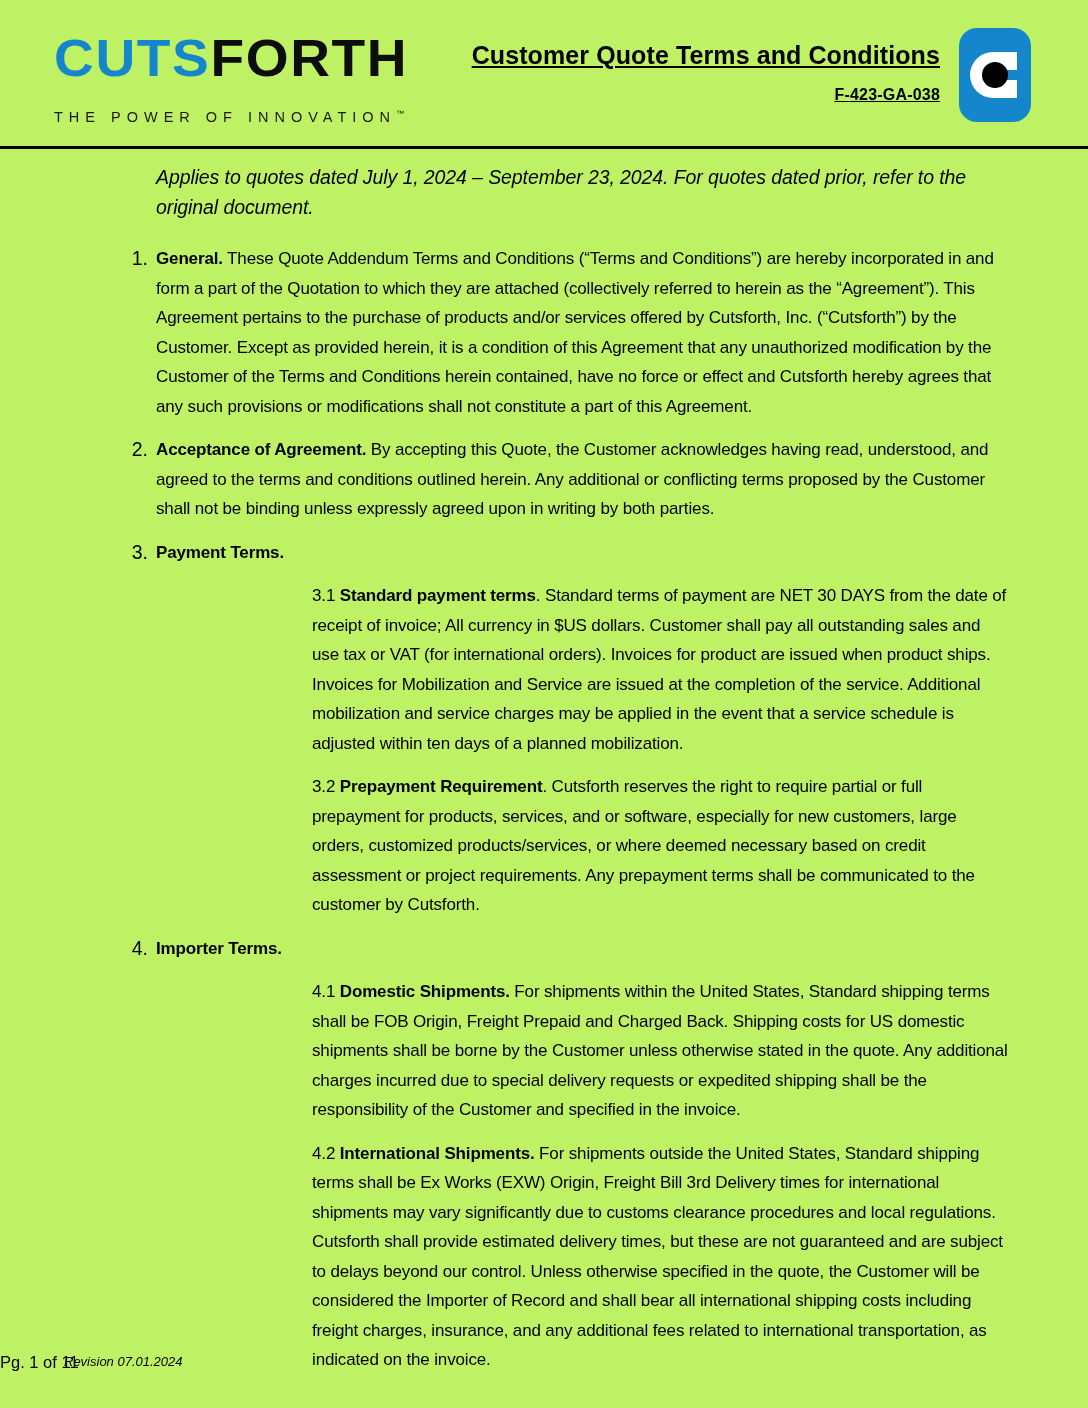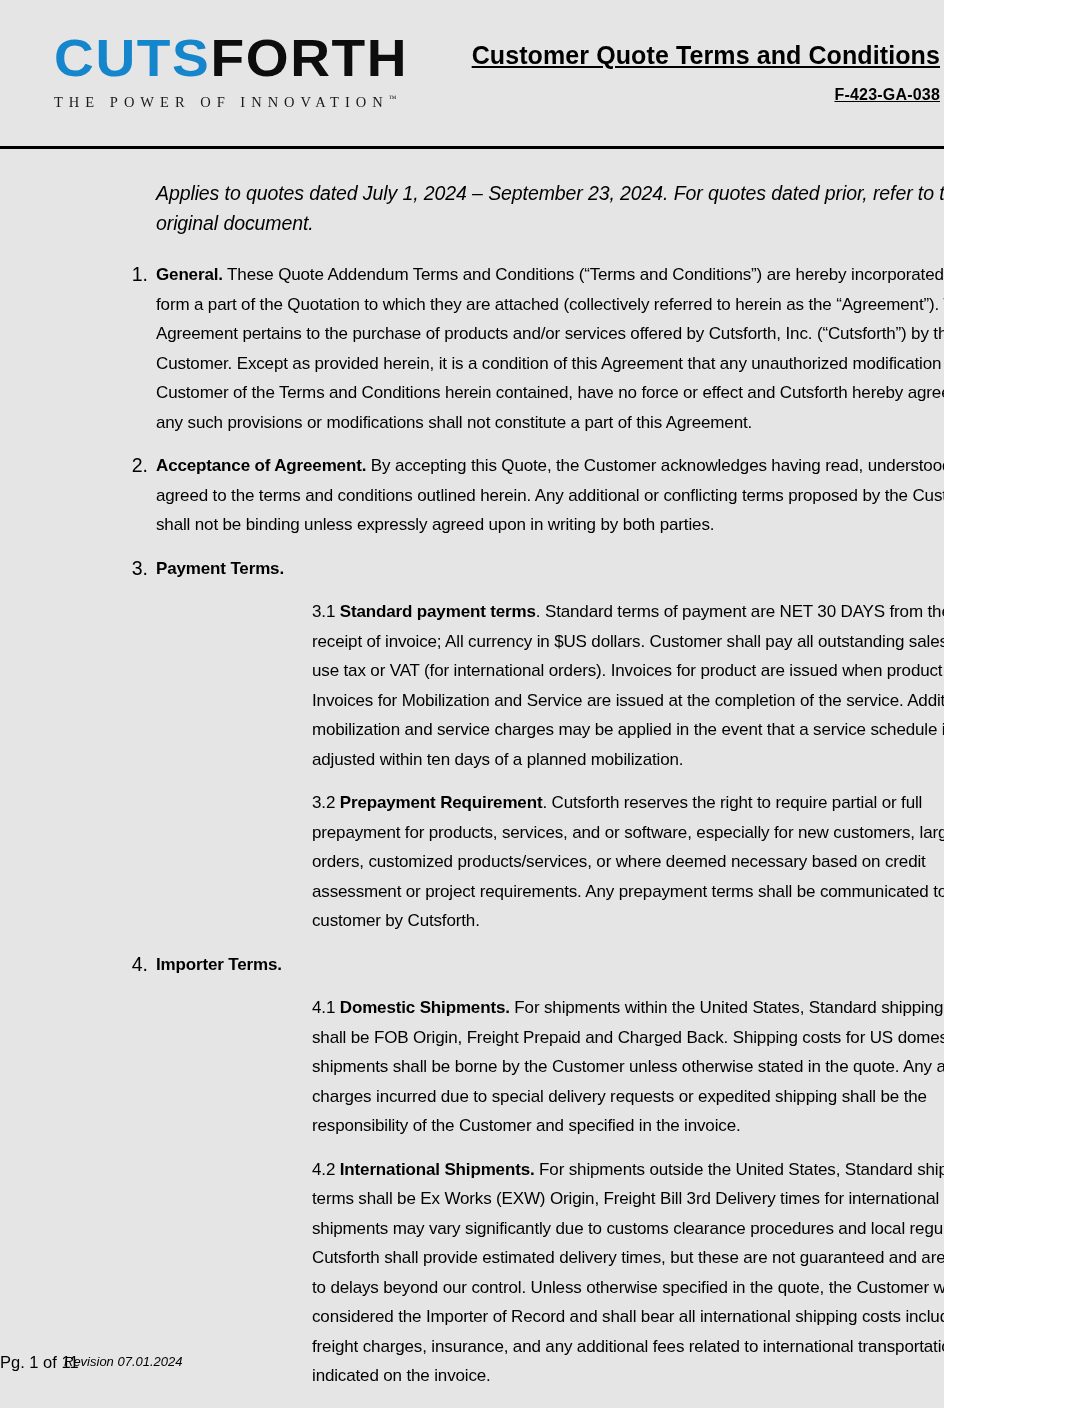--- a/index.html
+++ b/index.html
@@ -7,23 +7,23 @@
     margin: 0;
     padding: 0;
     background: #ffffff;
   }
   body {
     font-family: "Liberation Sans", sans-serif;
     color: #000000;
   }
   .page {
     position: relative;
-    width: 944px;
+    width: 1088px;
     height: 1408px;
-    background: #e5e5e5;
+    background: #bef264;
     box-sizing: border-box;
     overflow: hidden;
   }
 
   
   .header {
     position: absolute;
     left: 0;
     top: 0;
     width: 1088px;
@@ -42,22 +42,22 @@
     font-size: 52px;
     line-height: 52px;
     letter-spacing: 1.5px;
     white-space: nowrap;
     transform: scaleX(1.06);
     transform-origin: left center;
   }
   .logo-cuts { color: #1686CC; }
   .logo-forth { color: #0d0d0d; }
   .logo-tagline {
-    margin-top: 7px;
-    font-family: Liberation Serif, serif;
+    margin-top: 22px;
+    font-family: Liberation Sans, sans-serif;
     font-size: 14.5px;
     line-height: 16px;
     letter-spacing: 6.0px;
     color: #1a1a1a;
     white-space: nowrap;
   }
   .logo-tagline sup {
     font-size: 8px;
     letter-spacing: 0;
     vertical-align: super;
@@ -111,21 +111,21 @@
 
   
   .content {
     position: absolute;
     left: 0;
     top: 150px;
     width: 1088px;
   }
 
   .intro {
-    margin: 28px 78px 0 156px;
+    margin: 12px 78px 0 156px;
     font-style: italic;
     font-size: 19.5px;
     line-height: 30px;
     letter-spacing: -0.1px;
   }
 
   ol.terms {
     margin: 22px 78px 0 0;
     padding: 0;
     list-style: none;

